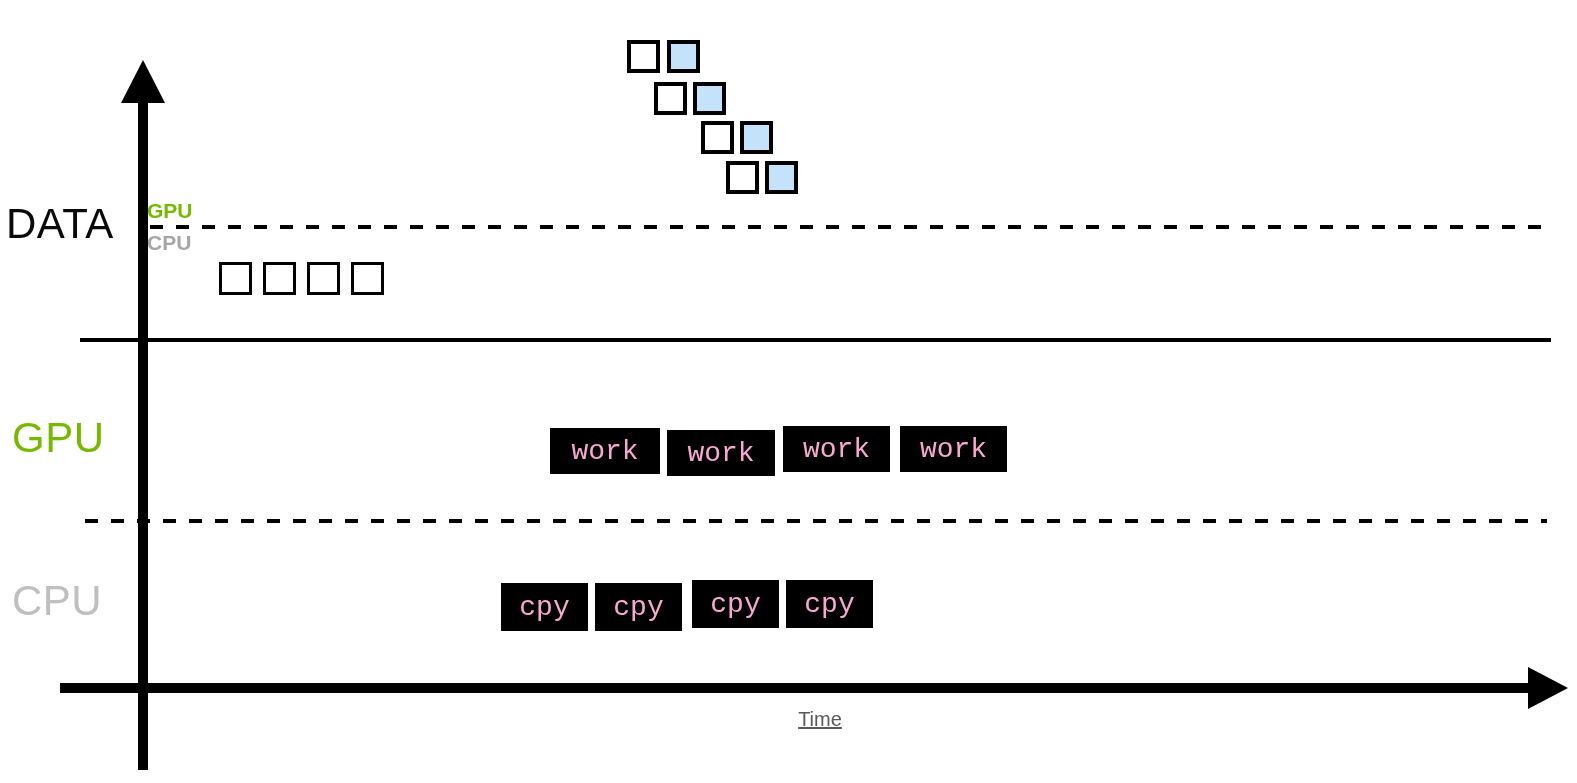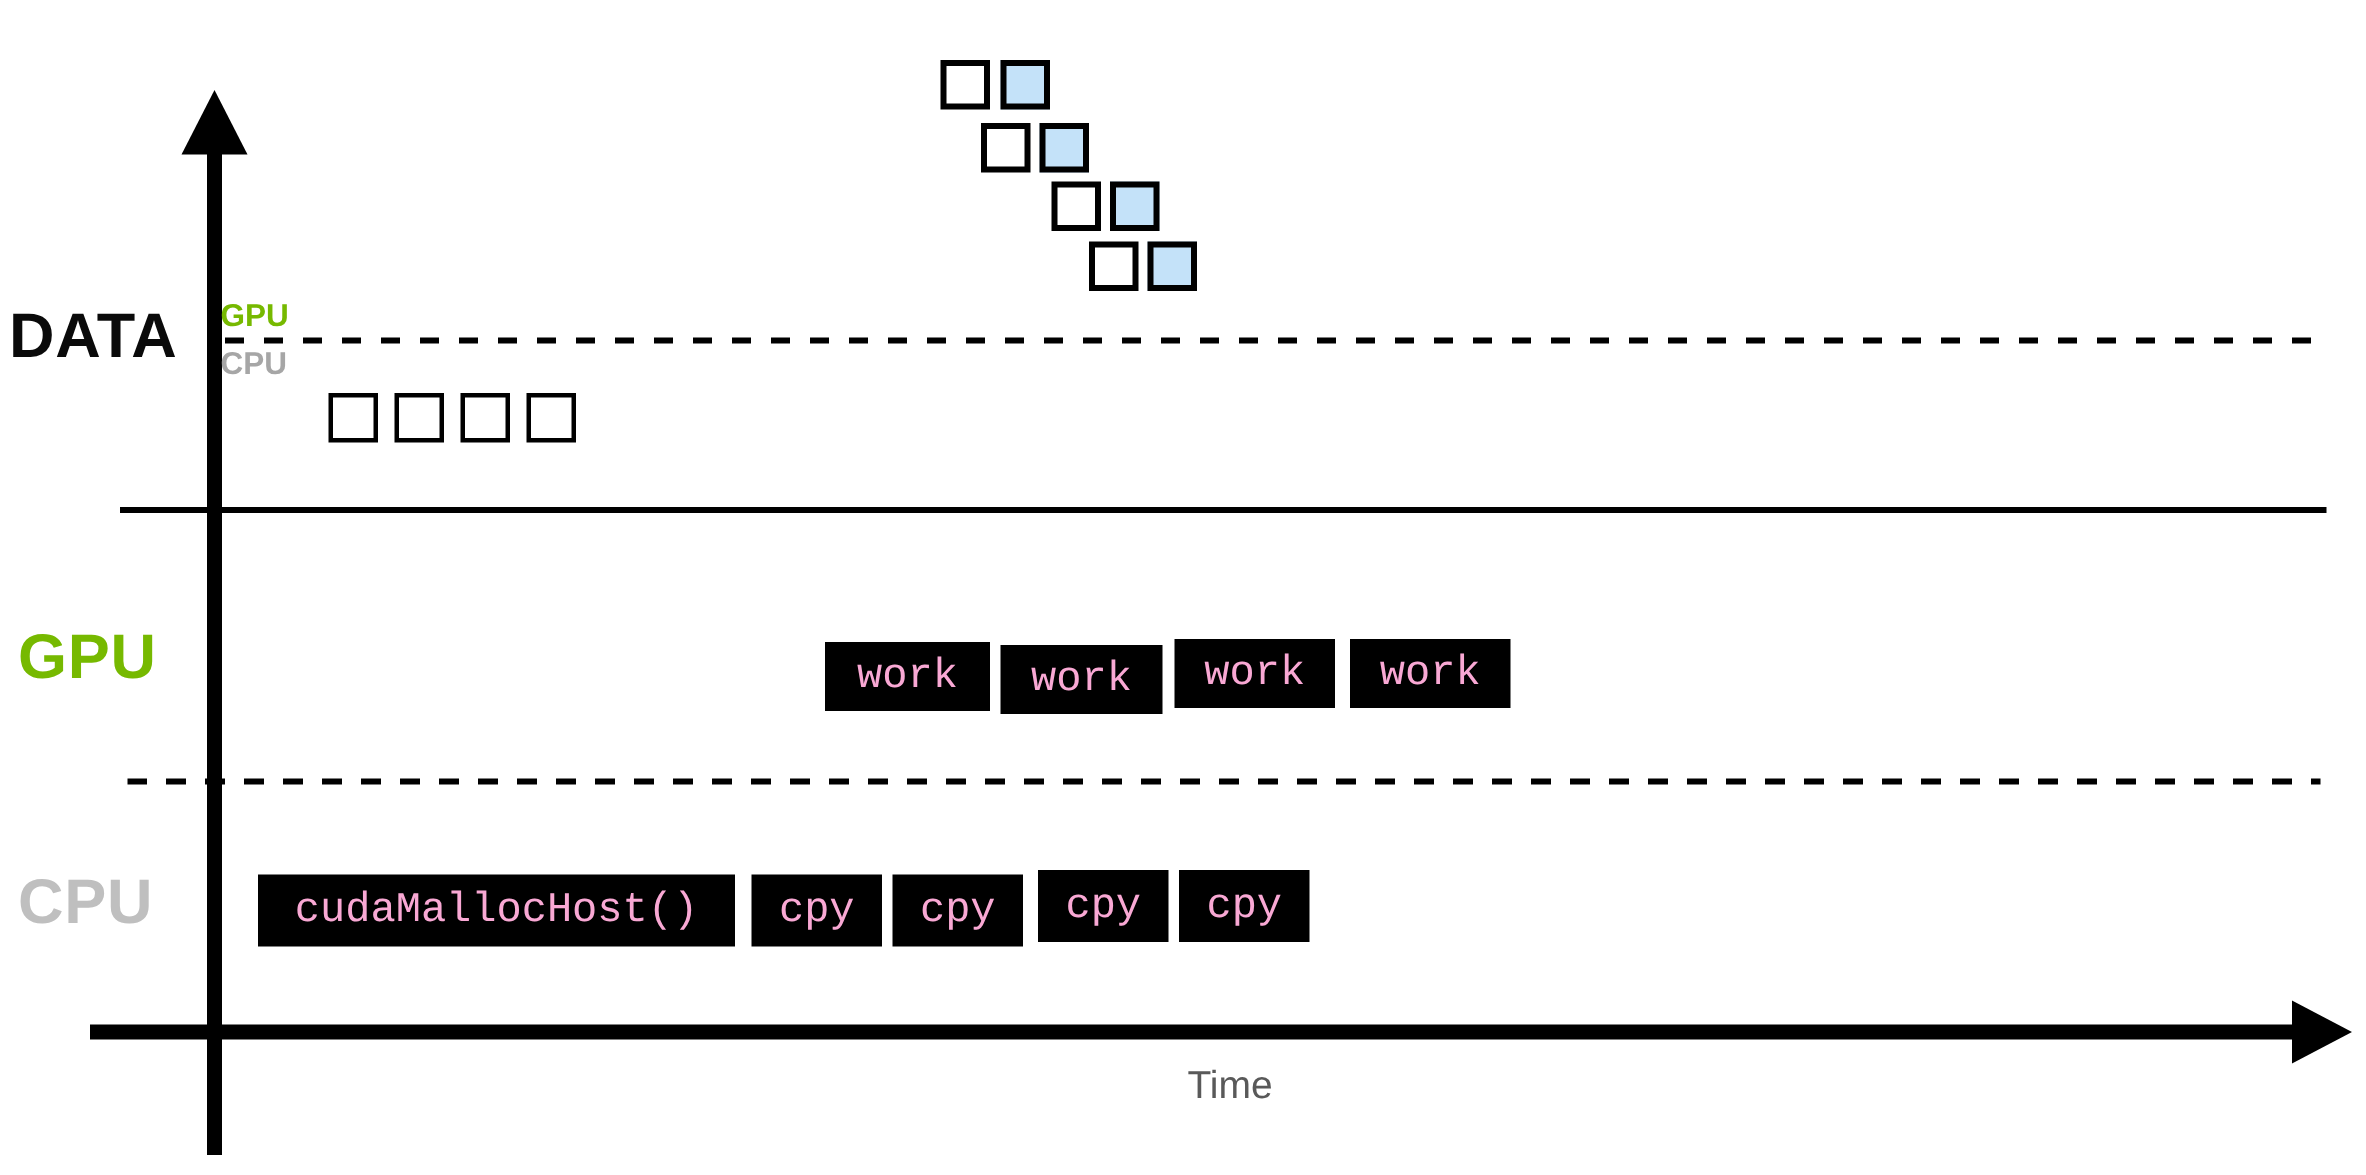--- a/index.html
+++ b/index.html
@@ -32,21 +32,21 @@
   
   .line-solid { height: 4px; background: #000; }
   .line-dashed {
     height: 4px;
     background: repeating-linear-gradient(to right, #000 0 13px, transparent 13px 26px);
   }
 
   
   .lane-label {
     font-size: 42px;
-    font-weight: 700;
+    font-weight: 400;
     line-height: 1;
     letter-spacing: 0.5px;
   }
   .boundary-label {
     font-size: 21px;
     font-weight: 700;
     line-height: 1;
   }
 
   
@@ -72,23 +72,24 @@
   .sq-pair {
     box-sizing: border-box;
     width: 33px;
     height: 33px;
     background: #ffffff;
     border: 4px solid #000;
   }
   .sq-pair.device { background: #C4E2F9; }
 
   .time-label {
-    font-size: 26px;
+    font-size: 20px;
     color: #595959;
     text-align: center;
+    text-decoration: underline;
   }
 </style>
 </head>
 <body>
 
 <div id="canvas">
 
   <div class="abs arrowhead-up" style="left:121px; top:60px;"></div>
   <div class="abs axis-shaft-v" style="left:138px; top:98px; height:672px;"></div>
 
@@ -121,19 +122,18 @@
   <div class="abs sq" style="left:307px; top:262px;"></div>
   <div class="abs sq" style="left:351px; top:262px;"></div>
 
   <div class="abs lane-label" style="left:12px; top:417px; color:#76B900;">GPU</div>
   <div class="abs task" style="left:550px; top:428px; width:110px; height:46px;">work</div>
   <div class="abs task" style="left:667px; top:430px; width:108px; height:46px;">work</div>
   <div class="abs task" style="left:783px; top:426px; width:107px; height:46px;">work</div>
   <div class="abs task" style="left:900px; top:426px; width:107px; height:46px;">work</div>
 
   <div class="abs lane-label" style="left:12px; top:580px; color:#BFBFBF;">CPU</div>
-  <div class="abs task" style="left:172px; top:583px; width:318px; height:48px;">cudaMallocHost()</div>
   <div class="abs task" style="left:501px; top:583px; width:87px; height:48px;">cpy</div>
   <div class="abs task" style="left:595px; top:583px; width:87px; height:48px;">cpy</div>
   <div class="abs task" style="left:692px; top:580px; width:87px; height:48px;">cpy</div>
   <div class="abs task" style="left:786px; top:580px; width:87px; height:48px;">cpy</div>
 
 </div>
 
 </body></html>

